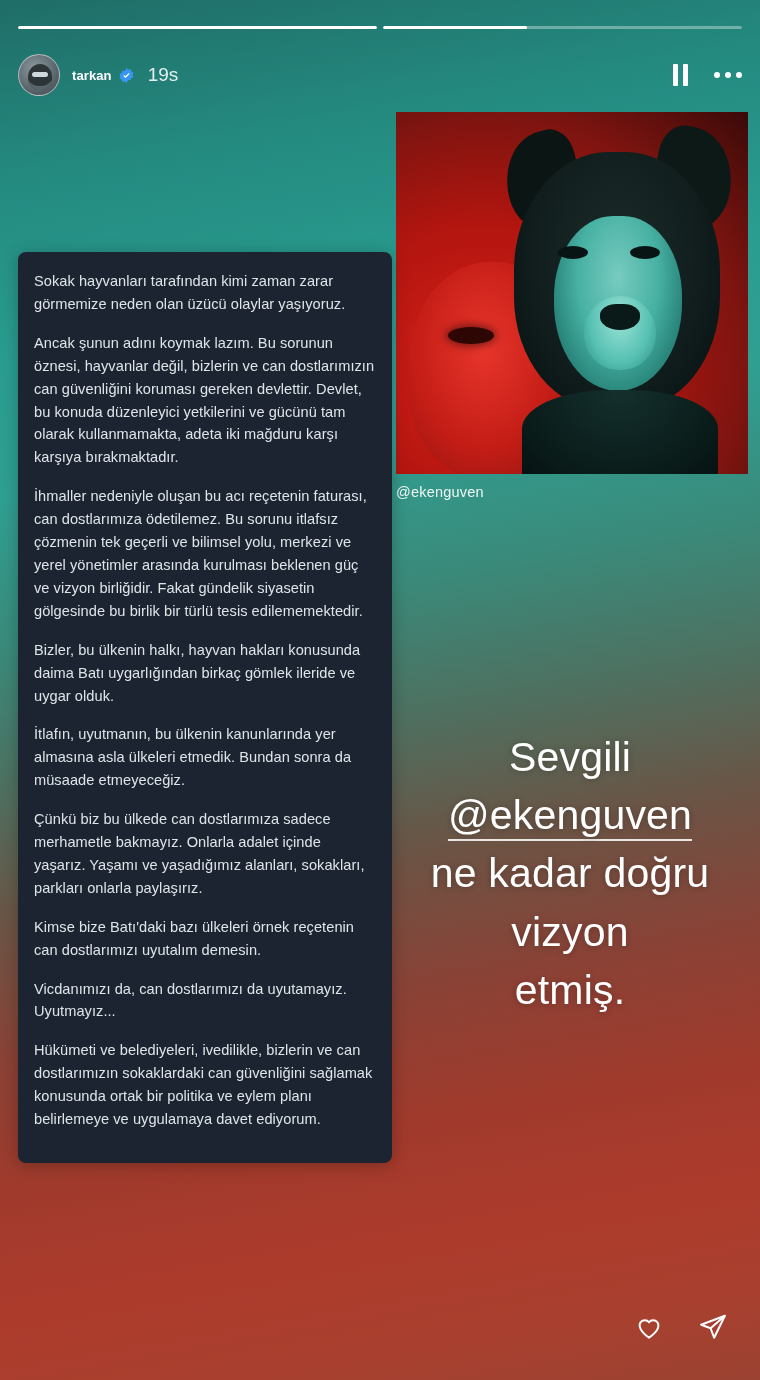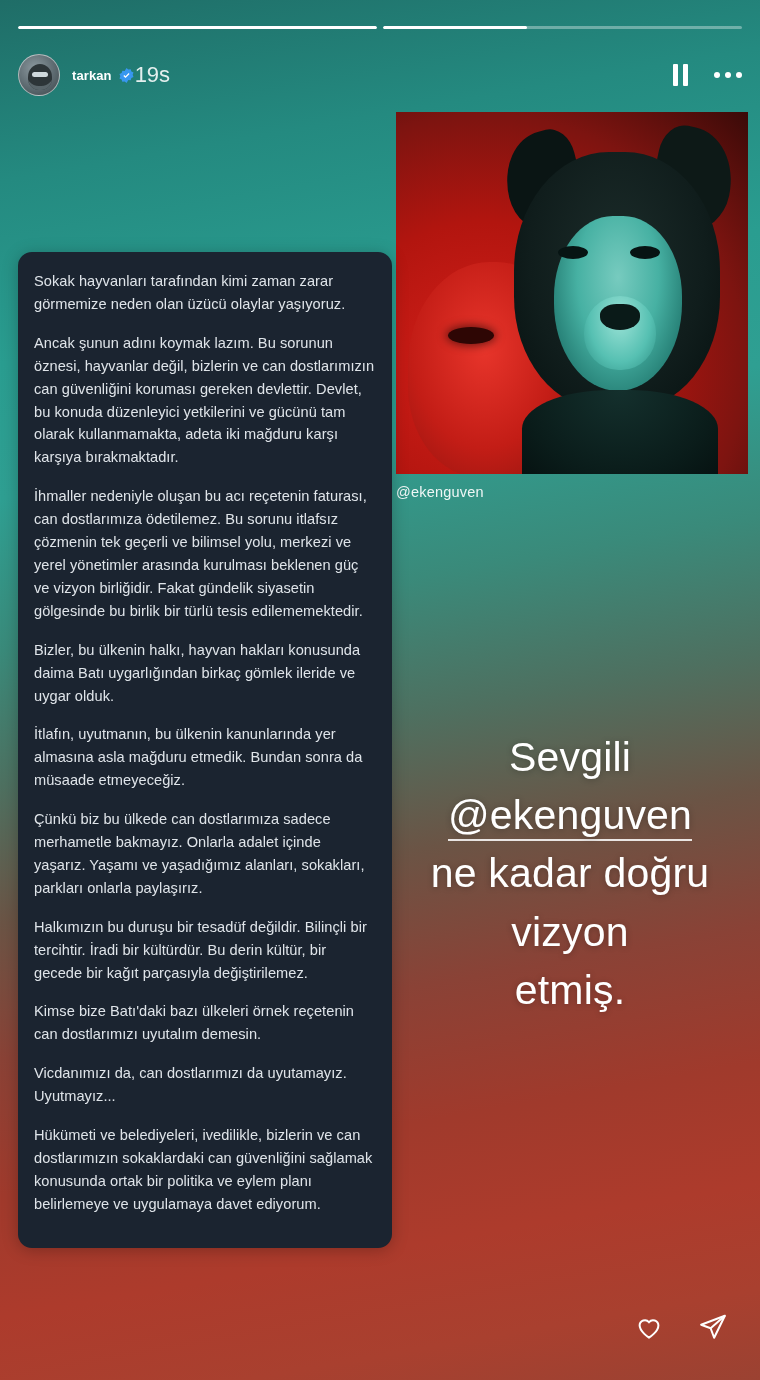--- a/index.html
+++ b/index.html
@@ -97,21 +97,22 @@
     margin-left: 12px;
     letter-spacing: .1px;
   }
   .verified {
     width: 17px; height: 17px;
     margin-left: 6px;
     flex: none;
   }
   .timestamp {
     color: rgba(255,255,255,0.88);
-    font-size: 22px;
+    font-size: 19px;
+    margin-left: 13px;
     font-weight: 400;
   }
   .header-actions {
     margin-left: auto;
     display: flex;
     align-items: center;
     gap: 26px;
   }
   .pause-icon {
     display: flex;
@@ -244,21 +245,21 @@
     font-size: 14.5px;
     letter-spacing: .2px;
   }
   
   .text-card {
     position: absolute;
     left: 18px;
     top: 252px;
     width: 374px;
     background: #1b2430;
-    border-radius: 14px;
+    border-radius: 8px;
     padding: 18px 16px 20px 16px;
     z-index: 12;
     box-shadow: 0 2px 16px rgba(0,0,0,0.25);
   }
   .text-card p {
     color: #dfe4e9;
     font-size: 14.6px;
     line-height: 1.57;
     margin-bottom: 16px;
     letter-spacing: .05px;
@@ -350,23 +351,22 @@
       </div>
     </div>
     <div class="photo-credit">@ekenguven</div>
   </div>
 
   <div class="text-card" id="text-card">
       <p>Sokak hayvanları tarafından kimi zaman zarar görmemize neden olan üzücü olaylar yaşıyoruz.</p>
       <p>Ancak şunun adını koymak lazım. Bu sorunun öznesi, hayvanlar değil, bizlerin ve can dostlarımızın can güvenliğini koruması gereken devlettir. Devlet, bu konuda düzenleyici yetkilerini ve gücünü tam olarak kullanmamakta, adeta iki mağduru karşı karşıya bırakmaktadır.</p>
       <p>İhmaller nedeniyle oluşan bu acı reçetenin faturası, can dostlarımıza ödetilemez. Bu sorunu itlafsız çözmenin tek geçerli ve bilimsel yolu, merkezi ve yerel yönetimler arasında kurulması beklenen güç ve vizyon birliğidir. Fakat gündelik siyasetin gölgesinde bu birlik bir türlü tesis edilememektedir.</p>
       <p>Bizler, bu ülkenin halkı, hayvan hakları konusunda daima Batı uygarlığından birkaç gömlek ileride ve uygar olduk.</p>
-      <p>İtlafın, uyutmanın, bu ülkenin kanunlarında yer almasına asla mağduru etmedik. Bundan sonra da müsaade etmeyeceğiz.</p>
+      <p>İtlafın, uyutmanın, bu ülkenin kanunlarında yer almasına asla ülkeleri etmedik. Bundan sonra da müsaade etmeyeceğiz.</p>
       <p>Çünkü biz bu ülkede can dostlarımıza sadece merhametle bakmayız. Onlarla adalet içinde yaşarız. Yaşamı ve yaşadığımız alanları, sokakları, parkları onlarla paylaşırız.</p>
-      <p>Halkımızın bu duruşu bir tesadüf değildir. Bilinçli bir tercihtir. İradi bir kültürdür. Bu derin kültür, bir gecede bir kağıt parçasıyla değiştirilemez.</p>
       <p>Kimse bize Batı'daki bazı ülkeleri örnek reçetenin can dostlarımızı uyutalım demesin.</p>
       <p>Vicdanımızı da, can dostlarımızı da uyutamayız. Uyutmayız...</p>
       <p>Hükümeti ve belediyeleri, ivedilikle, bizlerin ve can dostlarımızın sokaklardaki can güvenliğini sağlamak konusunda ortak bir politika ve eylem planı belirlemeye ve uygulamaya davet ediyorum.</p>
     </div>
 
   <div class="caption">
     <span>Sevgili </span><span class="mention">@ekenguven</span><br>
     <span>ne kadar doğru vizyon</span><br>
     <span>etmiş.</span>
   </div>

